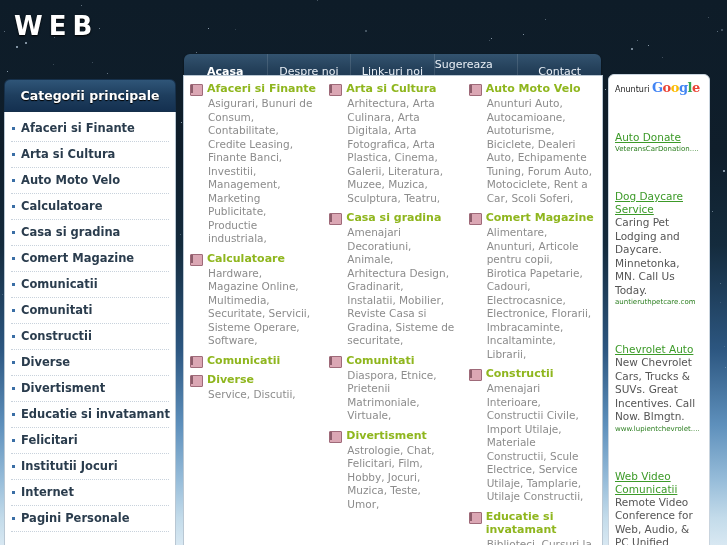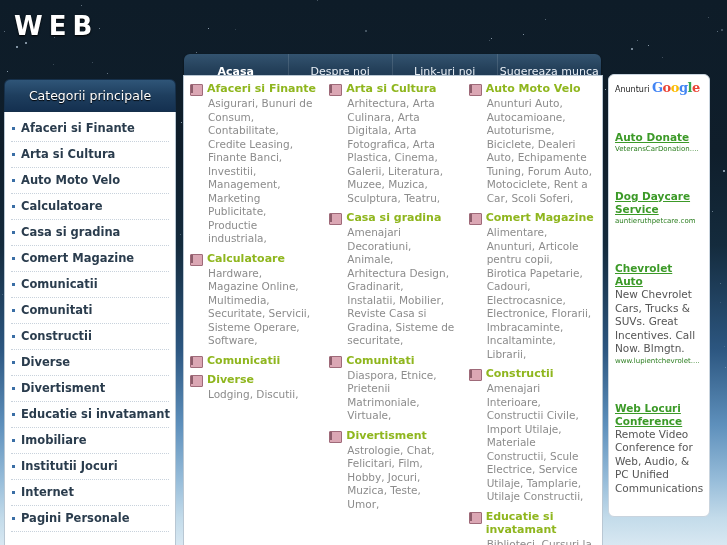--- a/index.html
+++ b/index.html
@@ -66,21 +66,21 @@
   #nav .navitem.active{font-weight:bold;color:#ffffff;}
 
   
   #sidebar{
     position:absolute;left:4px;top:79px;width:172px;height:466px;
   }
   #sidebar-head{
     height:31px;border-radius:6px 6px 0 0;
     background:linear-gradient(to bottom,#2f5578 0%,#1e3e5e 50%,#143050 100%);
     border:1px solid #16304b;
-    color:#fff;font-size:12.5px;font-weight:normal;
+    color:#fff;font-size:12.5px;font-weight:bold;
     display:flex;align-items:center;justify-content:center;
     text-shadow:0 1px 1px #000;
   }
   #sidebar-list{
     background:#ffffff;border:1px solid #b9c7d3;border-top:none;
     height:434px;overflow:hidden;padding:4px 0 0 0;
   }
   .sb-item{
     height:25px;line-height:25px;
     border-bottom:1px dotted #c8d2dc;
@@ -138,21 +138,21 @@
     font-size:13px;letter-spacing:-.5px;
   }
   #ads-head .g b:nth-child(1){color:#4285f4;}
   #ads-head .g b:nth-child(2){color:#ea4335;}
   #ads-head .g b:nth-child(3){color:#fbbc05;}
   #ads-head .g b:nth-child(4){color:#4285f4;}
   #ads-head .g b:nth-child(5){color:#34a853;}
   #ads-head .g b:nth-child(6){color:#ea4335;}
   .ad{margin-bottom:13px;}
   .ad-title{
-    color:#3c9a28;font-size:10.5px;font-weight:bold;
+    color:#3c9a28;font-size:10.5px;font-weight:normal;
     text-decoration:underline;line-height:13px;cursor:pointer;margin-top:36px;
   }
   .ad-body{color:#555;font-size:10.5px;line-height:13.5px;}
   .ad-url{color:#2a7d1e;font-size:7px;line-height:10px;word-break:break-all;cursor:pointer;}
 </style>
 </head>
 <body>
 
 <div id="sky"></div>
 <div id="stars">
@@ -313,39 +313,40 @@
   <div id="logo">
     <span class="l2">WEB</span>
   </div>
 
 
   <div id="nav">
       <div class="navitem active">Acasa</div>
       <div class="navitem">Despre noi</div>
       <div class="navitem">Link-uri noi</div>
       <div class="navitem">Sugereaza munca</div>
+      <div class="navitem">Contact</div>
     </div>
 </div>
 
 <div id="sidebar">
   <div id="sidebar-head">Categorii principale</div>
   <div id="sidebar-list">
       <div class="sb-item">Afaceri si Finante</div>
       <div class="sb-item">Arta si Cultura</div>
       <div class="sb-item">Auto Moto Velo</div>
       <div class="sb-item">Calculatoare</div>
       <div class="sb-item">Casa si gradina</div>
       <div class="sb-item">Comert Magazine</div>
       <div class="sb-item">Comunicatii</div>
       <div class="sb-item">Comunitati</div>
       <div class="sb-item">Constructii</div>
       <div class="sb-item">Diverse</div>
       <div class="sb-item">Divertisment</div>
       <div class="sb-item">Educatie si invatamant</div>
-      <div class="sb-item">Imobiliare</div>
+      <div class="sb-item">Felicitari</div>
       <div class="sb-item">Institutii Jocuri</div>
       <div class="sb-item">Internet</div>
       <div class="sb-item">Pagini Personale</div>
     </div>
 </div>
 
 <div id="content">
   <div class="catcols">
       <div class="catcol">
         <div class="cat">
@@ -366,21 +367,21 @@
           <div class="cat-title">
             <span class="folder"></span>
             <span class="lbl">Comunicatii</span>
           </div>
         </div>
         <div class="cat">
           <div class="cat-title">
             <span class="folder"></span>
             <span class="lbl">Diverse</span>
           </div>
-          <div class="cat-sub">Lodging, Discutii,</div>
+          <div class="cat-sub">Service, Discutii,</div>
         </div>
       </div>
       <div class="catcol">
         <div class="cat">
           <div class="cat-title">
             <span class="folder"></span>
             <span class="lbl">Arta si Cultura</span>
           </div>
           <div class="cat-sub">Arhitectura, Arta Culinara, Arta Digitala, Arta Fotografica, Arta Plastica, Cinema, Galerii, Literatura, Muzee, Muzica, Sculptura, Teatru,</div>
         </div>
@@ -444,25 +445,26 @@
     <span>Anunturi</span>
     <span class="g"><b>G</b><b>o</b><b>o</b><b>g</b><b>l</b><b>e</b></span>
   </div>
   <div id="ads-list">
       <div class="ad">
         <div class="ad-title">Auto Donate</div>
         <div class="ad-url">VeteransCarDonation....</div>
       </div>
       <div class="ad">
         <div class="ad-title">Dog Daycare Service</div>
+        <div class="ad-body">Caring Pet Lodging and Daycare. Minnetonka, MN. Call Us Today.</div>
         <div class="ad-url">auntieruthpetcare.com</div>
       </div>
       <div class="ad">
         <div class="ad-title">Chevrolet Auto</div>
         <div class="ad-body">New Chevrolet Cars, Trucks &amp; SUVs. Great Incentives. Call Now. Blmgtn.</div>
         <div class="ad-url">www.lupientchevrolet....</div>
       </div>
       <div class="ad">
-        <div class="ad-title">Web Locuri Conference</div>
+        <div class="ad-title">Web Video Comunicatii</div>
         <div class="ad-body">Remote Video Conference for Web, Audio, &amp; PC Unified Communications</div>
       </div>
     </div>
 </div>
 
 </body></html>

